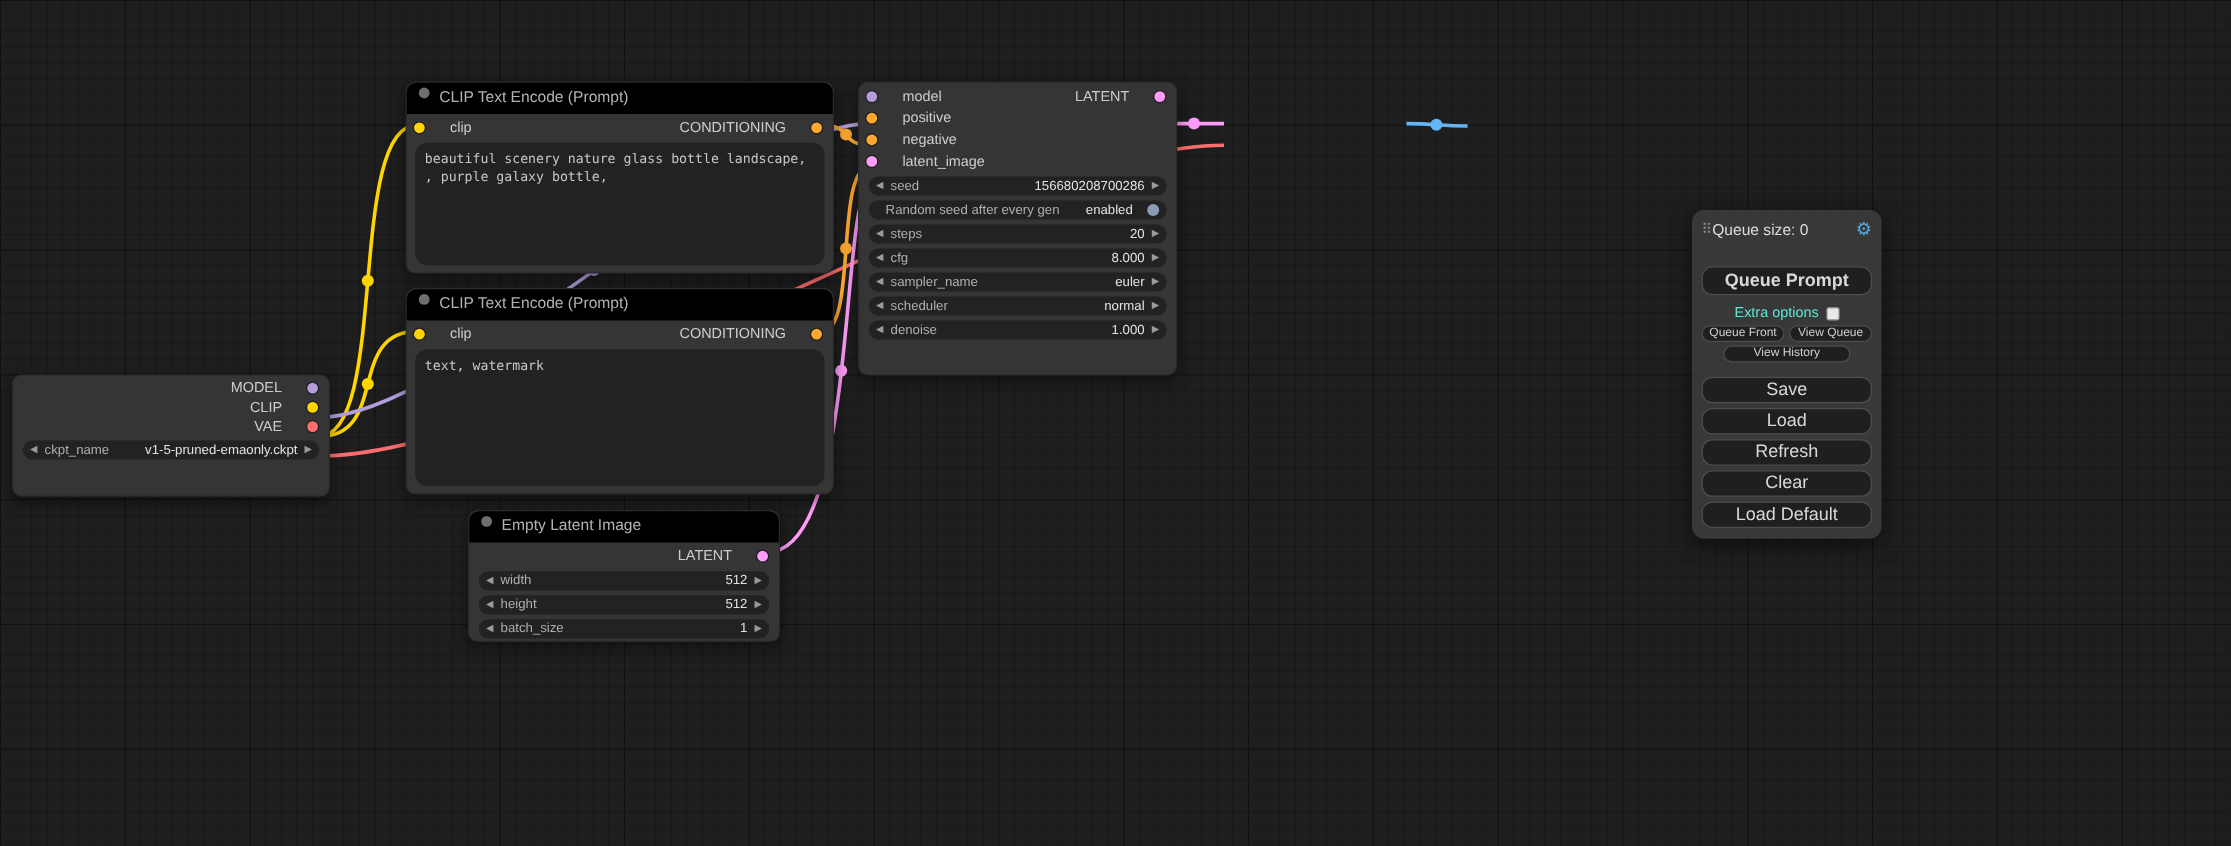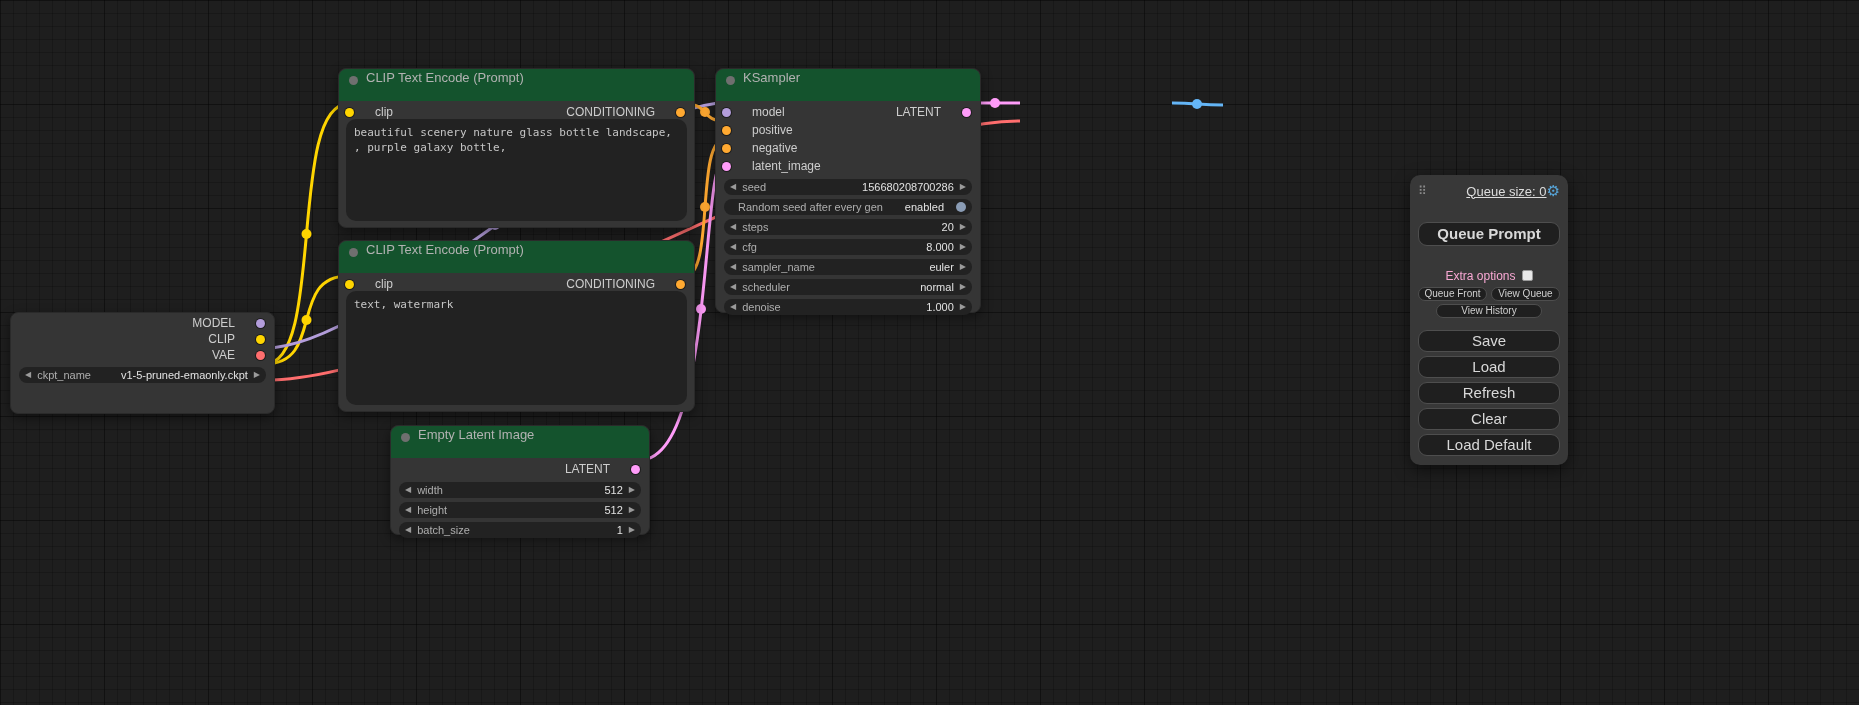--- a/index.html
+++ b/index.html
@@ -23,22 +23,22 @@
   svg.wires path { fill: none; stroke-width: 3; }
 
   .node {
     position: absolute; z-index: 2;
     background: #353535;
     border: 1px solid #2a2a2a;
     border-radius: 8px;
     box-shadow: 0 4px 12px rgba(0,0,0,0.45);
   }
   .node-title {
-    height: 26px; display: flex; align-items: flex-end; gap: 8px;
-    padding: 16px 10px; background: #14532d; border-radius: 8px 8px 0 0;
+    height: 26px; display: flex; align-items: flex-start; gap: 8px;
+    padding: 4px 10px; background: #000000; border-radius: 8px 8px 0 0;
     color: #b2b2b2; font-size: 13px; white-space: nowrap;
   }
   .status-dot { width: 9px; height: 9px; border-radius: 50%; background: #6f6f6f; flex: none; }
 
   .slots { padding-top: 2px; }
   .slot-row { display: flex; align-items: center; height: 16px; }
   .slot-row.tall { height: 18px; }
   .slot { display: flex; align-items: center; gap: 21px; font-size: 12px; color: #cdcdcd; white-space: nowrap; }
   .slot.in { padding-left: 6px; }
   .slot.out { margin-left: auto; padding-right: 9px; text-align: right; }
@@ -65,30 +65,30 @@
 
   
   .qpanel {
     position: absolute; left: 1410px; top: 175px; width: 158px; z-index: 3;
     background: #383838; border-radius: 10px;
     box-shadow: 0 5px 16px rgba(0,0,0,0.55);
     padding: 6px 8px 9px;
   }
   .qheader { display: flex; align-items: center; height: 20px; font-size: 13px; color: #ddd; }
   .drag-handle { color: #8b8b8b; font-size: 12px; cursor: grab; }
-  .qsize { flex: 1; text-align: right; text-decoration: underline; }
+  .qsize { flex: 1; text-align: left; }
   .gear { color: #57a6da; font-size: 15px; cursor: pointer; }
   .btn {
     display: block; width: 100%; height: 22px; margin-top: 4px;
     background: #1f1f1f; border: 1px solid #4e4e4e; border-radius: 9px;
     color: #d8d8d8; font-size: 15px; line-height: 20px; text-align: center;
     font-family: inherit; cursor: pointer;
   }
   .btn.primary { height: 24px; line-height: 22px; margin-top: 21px; font-weight: bold; }
-  .extra-row { display: flex; align-items: center; justify-content: center; gap: 6px; margin-top: 22px; height: 15px; font-size: 12px; color: #f9a8d4; }
+  .extra-row { display: flex; align-items: flex-end; justify-content: center; gap: 6px; margin-top: 6px; height: 15px; font-size: 12px; color: #5eead4; }
   .checkbox { width: 11px; height: 11px; background: #e9e9e9; border: 1px solid #9a9a9a; border-radius: 2px; cursor: pointer; }
   .small-row { display: flex; gap: 4px; margin-top: 4px; }
   .btn-sm {
     flex: 1; height: 14px; background: #1f1f1f; border: 1px solid #4e4e4e;
     border-radius: 8px; color: #cfcfcf; font-size: 10px; line-height: 12px;
     text-align: center; font-family: inherit; cursor: pointer;
   }
   .btn-history { display: block; width: 74%; margin: 3px auto 0; flex: none; }
   .btn-group { margin-top: 12px; }
 </style>
@@ -214,24 +214,20 @@
     </div>
     <div class="widget">
       <span class="arrow">◀</span>
       <span class="wlabel">batch_size</span>
       <span class="wvalue">1</span>
       <span class="arrow">▶</span>
     </div>
   </div>
 
   <div class="node" style="left:715px;top:68px;width:266px;height:245px">
-    <div class="node-title">
-      <span class="status-dot"></span>
-      <span>KSampler</span>
-    </div>
     <div class="slots">
       <div class="slot-row tall">
         <div class="slot in">
           <span class="port" style="background-color: rgb(179, 157, 219);"></span>
           <span>model</span>
         </div>
         <div class="slot out">
           <span>LATENT</span>
           <span class="port" style="background-color: rgb(255, 156, 249);"></span>
         </div>

